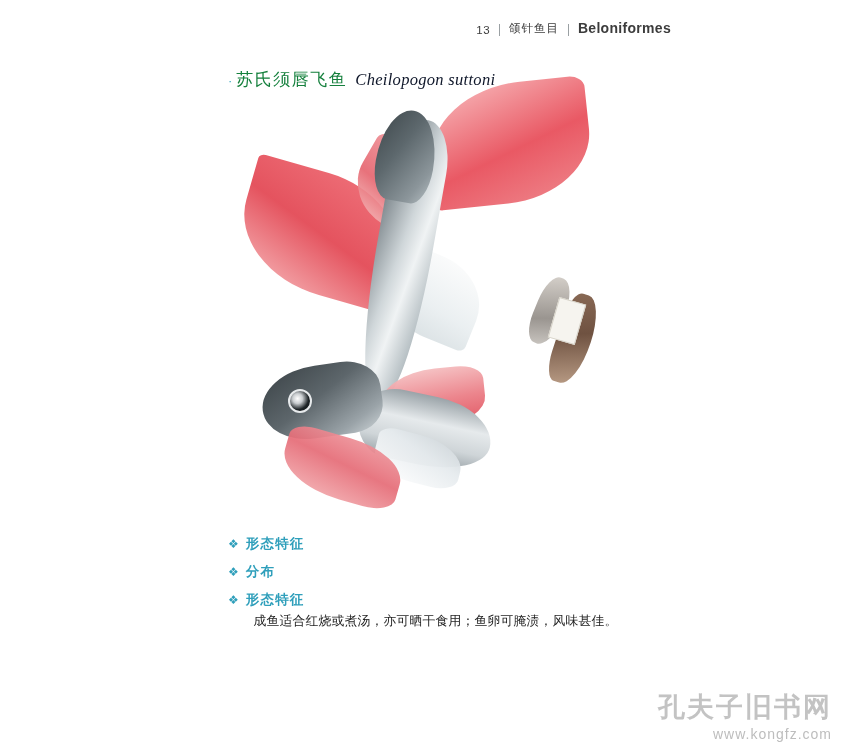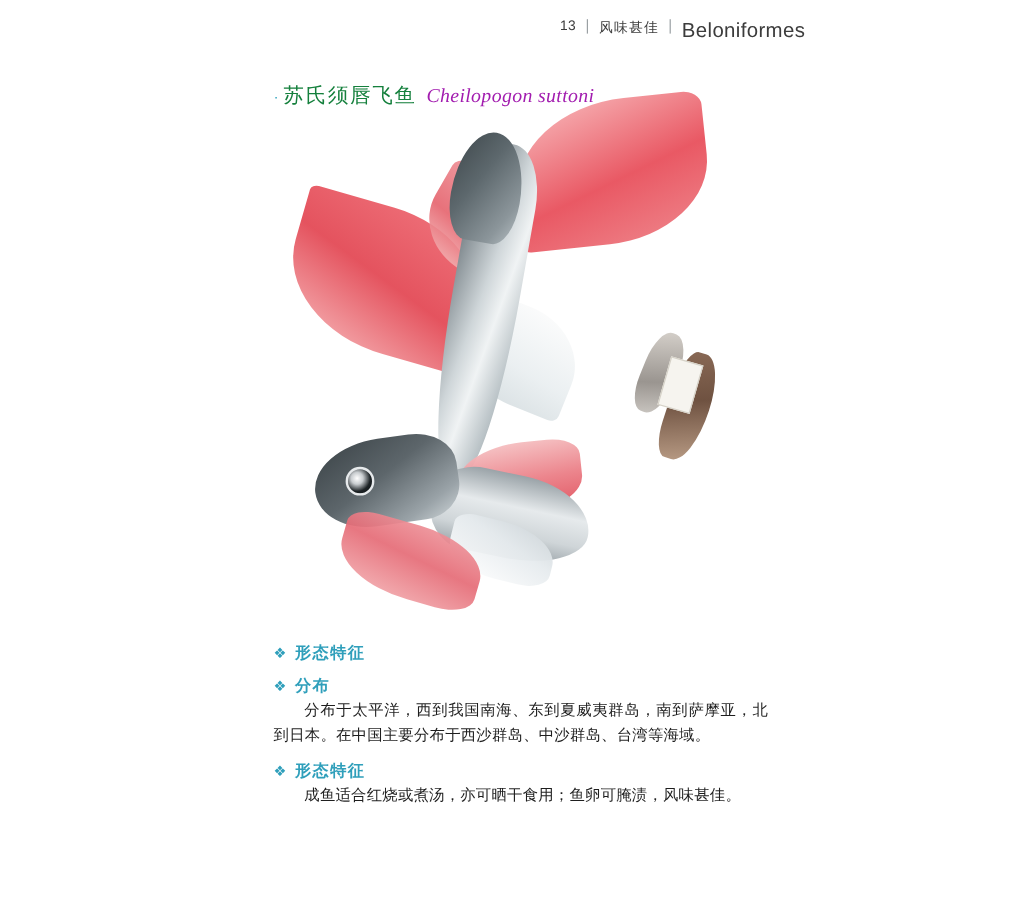--- a/index.html
+++ b/index.html
@@ -26,21 +26,21 @@
 
   
   .header {
     position: absolute;
     top: 16px;
     left: 0;
     width: 846px;
     height: 20px;
     display: flex;
     justify-content: flex-end;
-    align-items: flex-start;
+    align-items: flex-end;
     padding-right: 175px;
     box-sizing: border-box;
   }
   .header-pageno {
     font-size: 11.5px;
     color: #3c3c3c;
     letter-spacing: 0.4px;
   }
   .header-rule {
     display: inline-block;
@@ -55,23 +55,24 @@
     letter-spacing: 1px;
   }
   .header-sep {
     display: inline-block;
     width: 1px;
     height: 12px;
     background: #9aa0a3;
     margin: 0 9px;
   }
   .header-order-latin {
-    font-size: 17px;
+    font-size: 14px;
     color: #3c3c3c;
     letter-spacing: 0.3px;
+    font-weight: bold;
   }
 
   
   .species-title {
     position: absolute;
     left: 228px;
     top: 68px;
     display: flex;
     align-items: baseline;
     white-space: nowrap;
@@ -83,21 +84,21 @@
     line-height: 1;
   }
   .title-cn {
     font-size: 17px;
     color: #15803d;
     letter-spacing: 1.5px;
     font-family: "DejaVu Sans", sans-serif;
   }
   .title-latin {
     font-size: 16.5px;
-    color: #a21caf;
+    color: #0f172a;
     font-style: italic;
     margin-left: 8px;
     font-family: "Liberation Serif", serif;
     letter-spacing: 0.3px;
   }
 
   
   .photo-main {
     position: absolute;
     left: 235px;
@@ -337,21 +338,21 @@
   }
 </style>
 </head>
 <body>
 
 <div class="page">
 
   <div class="header">
     <span class="header-pageno">13</span>
     <span class="header-rule"></span>
-    <span class="header-order-cn">风味甚佳</span>
+    <span class="header-order-cn">颌针鱼目</span>
     <span class="header-sep"></span>
     <span class="header-order-latin">Beloniformes</span>
   </div>
 
   <div class="species-title">
     <span class="title-bullet">·</span>
     <span class="title-cn">苏氏须唇飞鱼</span>
     <span class="title-latin">Cheilopogon suttoni</span>
   </div>
 
@@ -380,24 +381,27 @@
 
     <div class="section-head">
       <span class="flower-icon">❖</span>
       <span class="section-title">形态特征</span>
     </div>
 
     <div class="section-head">
       <span class="flower-icon">❖</span>
       <span class="section-title">分布</span>
     </div>
-    <p class="para">分布于太平洋，西到我国南海、东到夏威夷群岛，南到萨摩亚，北到日本。在中国主要分布于西沙群岛、中沙群岛、台湾等海域。</p>
 
     <div class="section-head">
       <span class="flower-icon">❖</span>
       <span class="section-title">形态特征</span>
     </div>
     <p class="para">成鱼适合红烧或煮汤，亦可晒干食用；鱼卵可腌渍，风味甚佳。</p>
 
   </div>
 
+  <div class="watermark">
+    <div class="wm-main">孔夫子旧书网</div>
+    <div class="wm-sub">www.kongfz.com</div>
+  </div>
 
 </div>
 
 </body></html>

